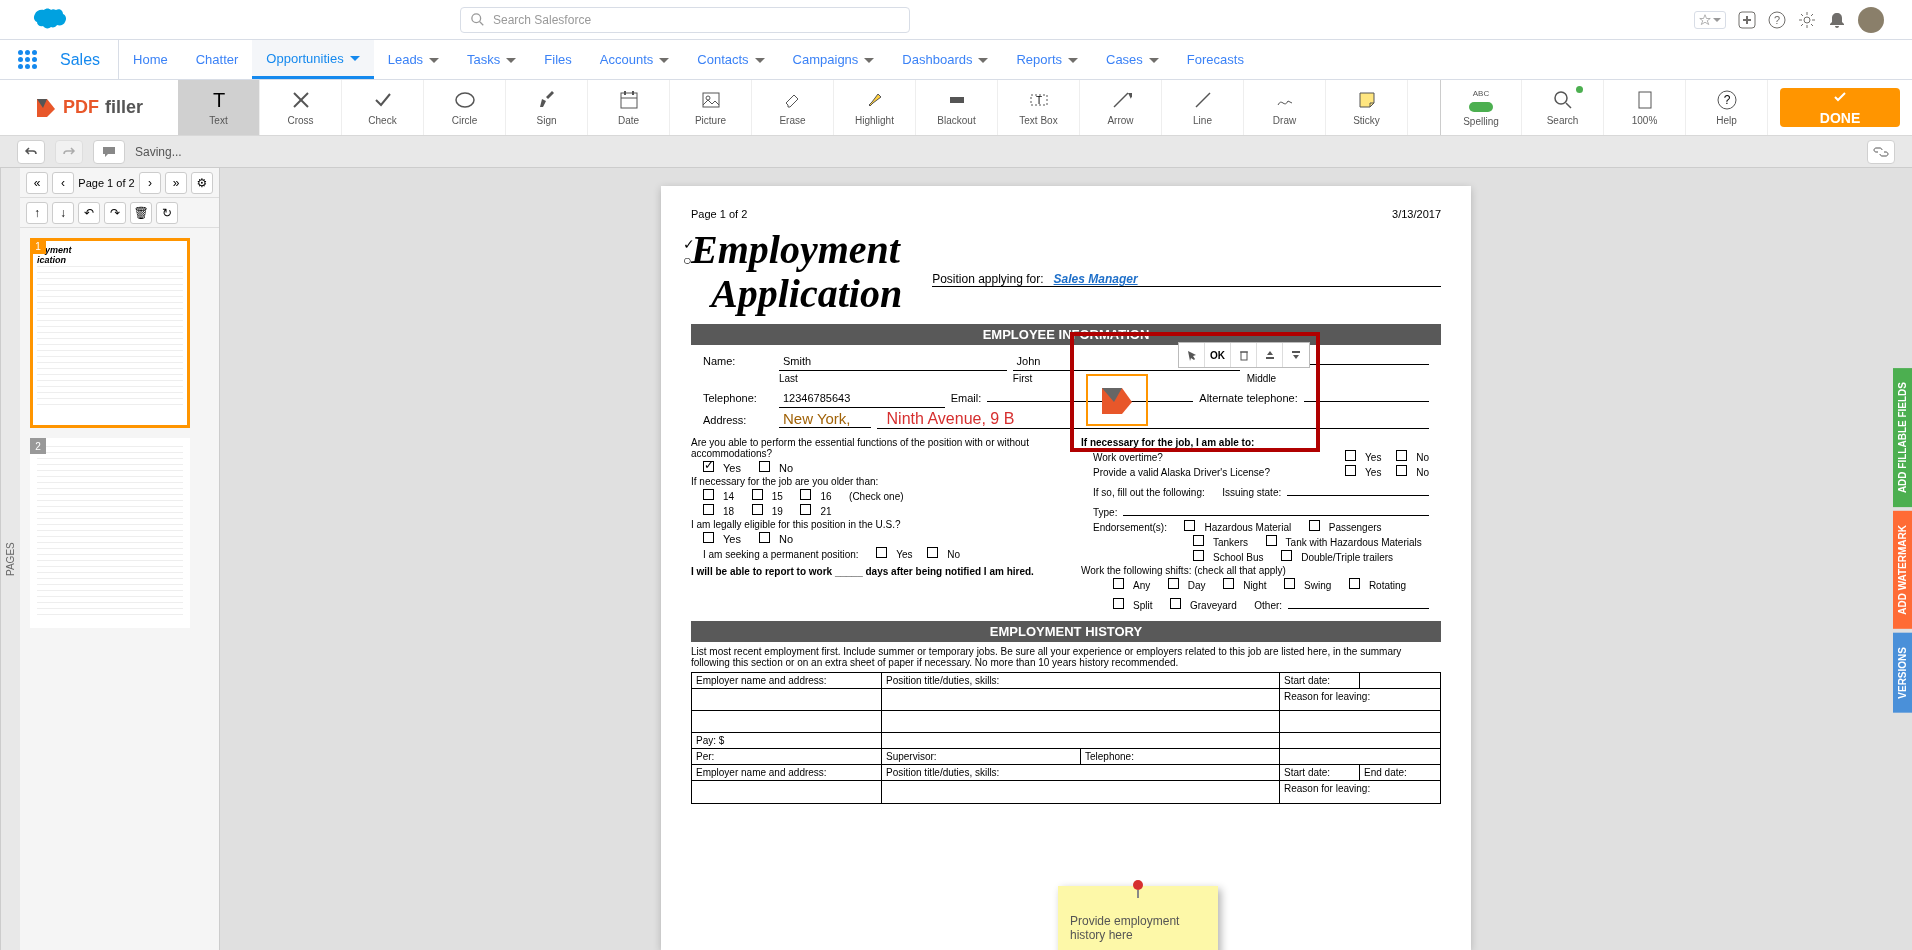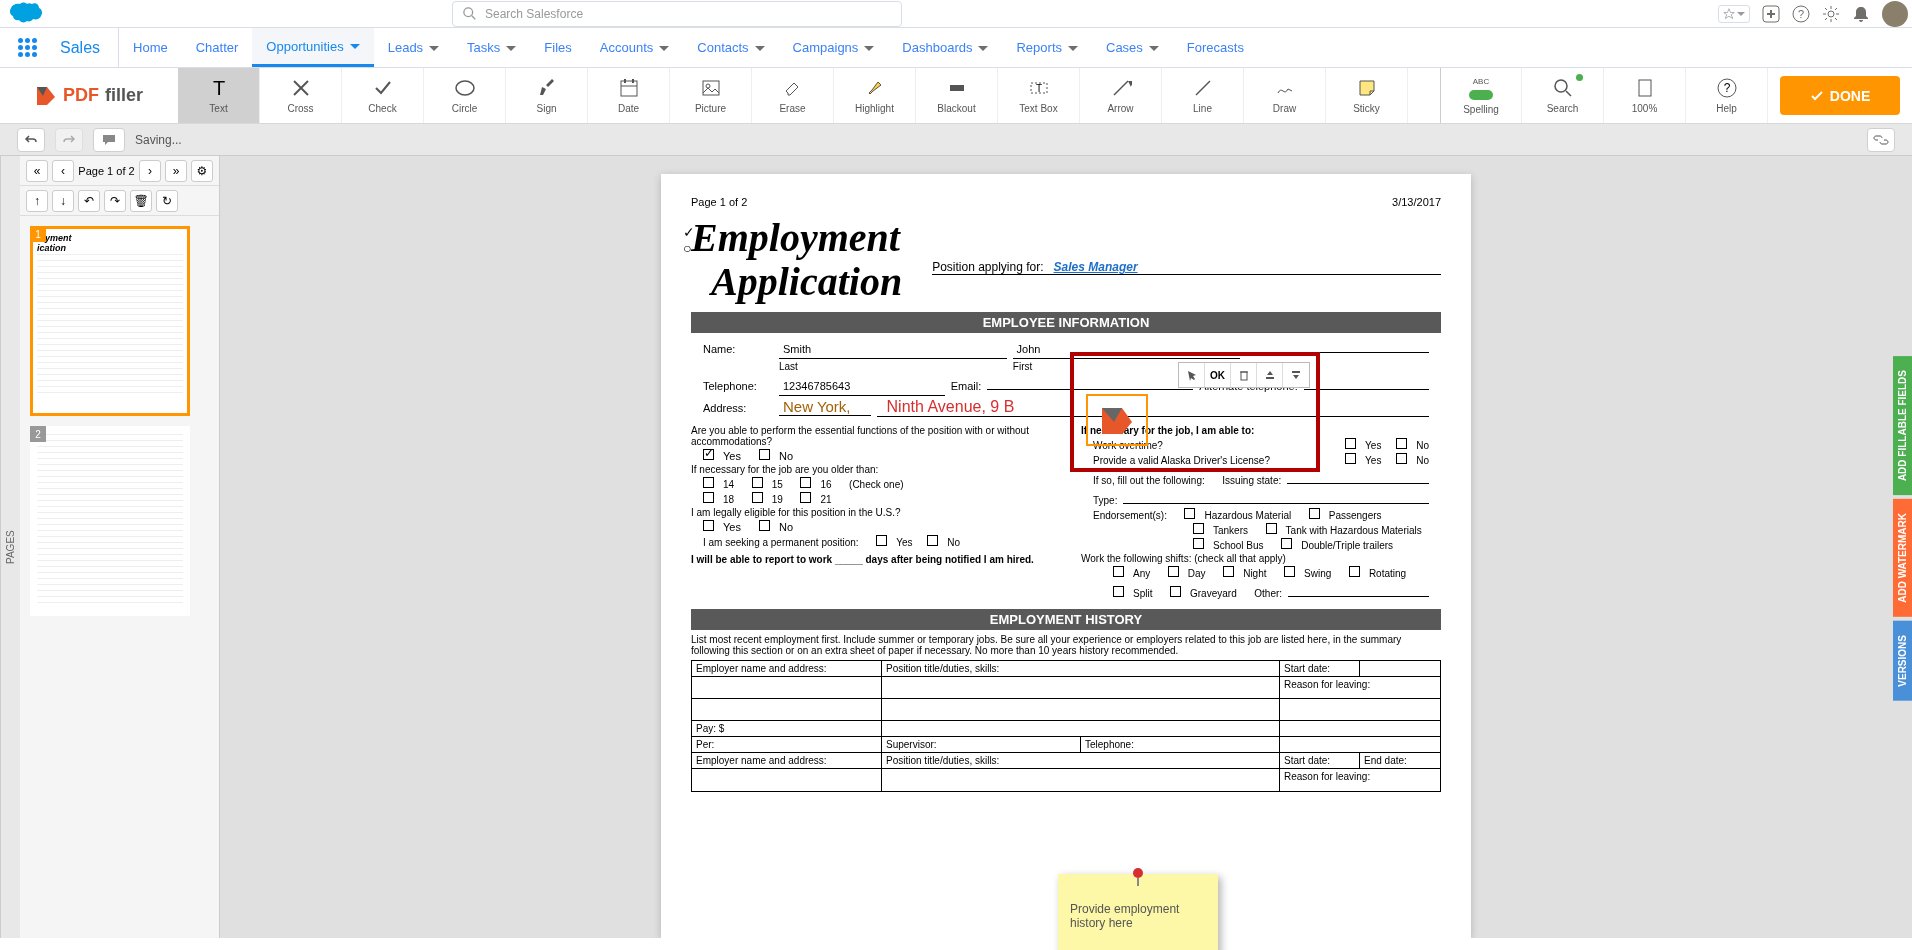--- a/index.html
+++ b/index.html
@@ -1,19 +1,19 @@
 <!DOCTYPE html>
 <html><head>
 <meta charset="utf-8">
 <style>
 * { margin: 0; padding: 0; box-sizing: border-box; font-family: Arial, sans-serif; }
 body { width: 1912px; height: 950px; overflow: hidden; background: #fff; position: relative; }
 
 
-.sf-topbar { height: 28px; background: #fff; border-bottom: 1px solid #d8dde6; display: flex; align-items: center; padding: 0 4px; }
+.sf-topbar { height: 40px; background: #fff; border-bottom: 1px solid #d8dde6; display: flex; align-items: center; padding: 0 28px; }
 .sf-logo { width: 40px; height: 28px; }
 .sf-search { margin: 0 auto; width: 450px; height: 26px; border: 1px solid #d8dde6; border-radius: 4px; display: flex; align-items: center; padding: 0 10px; color: #999; font-size: 12px; }
 .sf-search svg { margin-right: 8px; }
 .sf-topright { display: flex; align-items: center; gap: 12px; margin-left: auto; }
 .sf-icon { width: 18px; height: 18px; color: #706e6b; cursor: pointer; }
 .sf-avatar { width: 26px; height: 26px; border-radius: 50%; background: #8a7f6a; }
 
 
 .sf-nav { height: 40px; border-bottom: 1px solid #d8dde6; display: flex; align-items: stretch; padding-left: 12px; }
 .sf-waffle { width: 30px; display: flex; align-items: center; justify-content: center; cursor: pointer; }
@@ -25,21 +25,21 @@
 .chev { width: 10px; height: 10px; }
 
 
 .pdf-toolbar { height: 56px; background: #fff; border-bottom: 1px solid #d8d8d8; display: flex; align-items: stretch; }
 .pdf-logo { width: 178px; display: flex; align-items: center; justify-content: center; gap: 6px; font-weight: bold; font-size: 18px; }
 .pdf-logo-red { color: #e8572a; }
 .pdf-logo-gray { color: #555; }
 .tool { width: 82px; display: flex; flex-direction: column; align-items: center; justify-content: center; font-size: 10px; color: #555; border-right: 1px solid #eee; cursor: pointer; gap: 4px; }
 .tool.active { background: #d0d0d0; }
 .tool-right { margin-left: auto; }
-.done-btn { width: 120px; margin: 8px 12px; background: #ff9500; color: #fff; font-weight: bold; font-size: 14px; display: flex; align-items: center; justify-content: center; border-radius: 4px; cursor: pointer; gap: 6px; }
+.done-btn { width: 120px; margin: 8px 12px; background: #ff9500; color: #fff; font-weight: bold; font-size: 14px; display: flex; align-items: center; justify-content: center; border-radius: 4px; cursor: pointer; gap: 6px; flex-direction: column; }
 
 
 .status-bar { height: 32px; background: #e8e8e8; border-bottom: 1px solid #ccc; display: flex; align-items: center; padding: 0 17px; gap: 10px; font-size: 12px; color: #555; }
 .status-icon { width: 28px; height: 24px; border: 1px solid #d0d0d0; background: #fff; border-radius: 4px; display: flex; align-items: center; justify-content: center; cursor: pointer; }
 .status-icon.disabled { opacity: 0.4; }
 
 
 .main-area { display: flex; height: calc(950px - 40px - 40px - 56px - 32px); background: #e0e0e0; position: relative; }
 
 
@@ -72,21 +72,21 @@
 .checkbox.checked::after { content: "✓"; position: absolute; top: -4px; left: 0; font-size: 12px; }
 .two-col { display: flex; gap: 30px; }
 .two-col > div { flex: 1; }
 .small-text { font-size: 10px; }
 .table-box { border: 1px solid #000; }
 .table-row { display: flex; border-bottom: 1px solid #000; }
 .table-cell { border-right: 1px solid #000; padding: 2px 4px; font-size: 10px; }
 .table-cell:last-child { border-right: none; }
 
 
-.img-annotation { position: absolute; top: 196px; left: 1070px; width: 250px; height: 120px; border: 4px solid #b00000; }
+.img-annotation { position: absolute; top: 164px; left: 1070px; width: 250px; height: 120px; border: 4px solid #b00000; }
 .img-tools { position: absolute; top: 6px; right: 6px; display: flex; gap: 0; border: 1px solid #bbb; background: #fff; }
 .img-tool-btn { width: 26px; height: 24px; border-right: 1px solid #ddd; display: flex; align-items: center; justify-content: center; font-size: 10px; cursor: pointer; }
 .img-tool-btn:last-child { border-right: none; }
 .img-preview { position: absolute; top: 38px; left: 12px; width: 62px; height: 52px; border: 2px solid #ff9500; display: flex; align-items: center; justify-content: center; }
 
 
 .sticky-note { position: absolute; top: 718px; left: 1058px; width: 160px; height: 155px; background: #fdf8a8; box-shadow: 3px 3px 8px rgba(0,0,0,0.3); padding: 28px 12px 12px; font-size: 12px; color: #555; }
 .sticky-pin { position: absolute; top: -8px; left: 50%; transform: translateX(-50%); width: 20px; height: 20px; }
 
 

